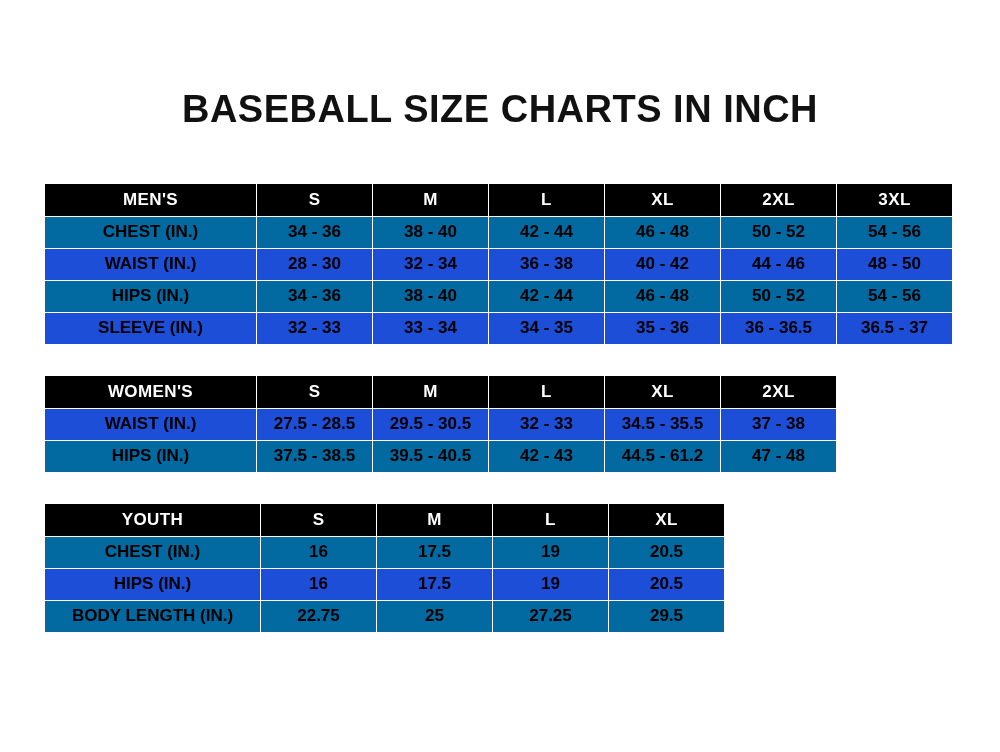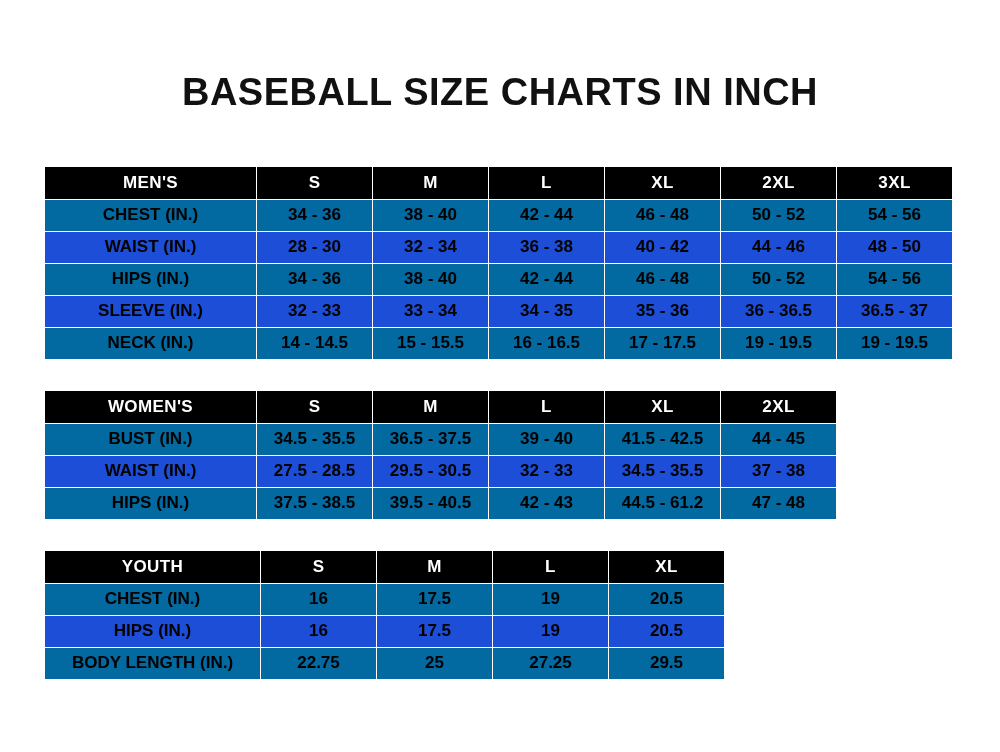--- a/index.html
+++ b/index.html
@@ -19,21 +19,21 @@
     width: 1000px;
     height: 752px;
     box-sizing: border-box;
   }
   .title {
     text-align: center;
     font-size: 38px;
     font-weight: bold;
     letter-spacing: 0.5px;
     color: #111111;
-    margin: 0;
+    margin: 17px;
     padding-top: 72px;
     line-height: 1.1;
   }
   .tables {
     padding: 0 44px;
     margin-top: 52px;
   }
   table {
     border-collapse: collapse;
     table-layout: fixed;
@@ -150,29 +150,20 @@
         </tr>
         <tr class="even">
           <td class="rowlabel">SLEEVE (IN.)</td>
           <td>32 - 33</td>
           <td>33 - 34</td>
           <td>34 - 35</td>
           <td>35 - 36</td>
           <td>36 - 36.5</td>
           <td>36.5 - 37</td>
         </tr>
-        <tr class="odd">
-          <td class="rowlabel">NECK (IN.)</td>
-          <td>14 - 14.5</td>
-          <td>15 - 15.5</td>
-          <td>16 - 16.5</td>
-          <td>17 - 17.5</td>
-          <td>19 - 19.5</td>
-          <td>19 - 19.5</td>
-        </tr>
       </tbody>
     </table>
 
     <div class="table-gap"></div>
 
     <table class="women">
       <colgroup>
         <col class="c0">
           <col class="cx">
           <col class="cx">
@@ -184,28 +175,20 @@
         <tr>
           <th class="rowlabel">WOMEN'S</th>
           <th>S</th>
           <th>M</th>
           <th>L</th>
           <th>XL</th>
           <th>2XL</th>
         </tr>
       </thead>
       <tbody>
-        <tr class="odd">
-          <td class="rowlabel">BUST (IN.)</td>
-          <td>34.5 - 35.5</td>
-          <td>36.5 - 37.5</td>
-          <td>39 - 40</td>
-          <td>41.5 - 42.5</td>
-          <td>44 - 45</td>
-        </tr>
         <tr class="even">
           <td class="rowlabel">WAIST (IN.)</td>
           <td>27.5 - 28.5</td>
           <td>29.5 - 30.5</td>
           <td>32 - 33</td>
           <td>34.5 - 35.5</td>
           <td>37 - 38</td>
         </tr>
         <tr class="odd">
           <td class="rowlabel">HIPS (IN.)</td>

